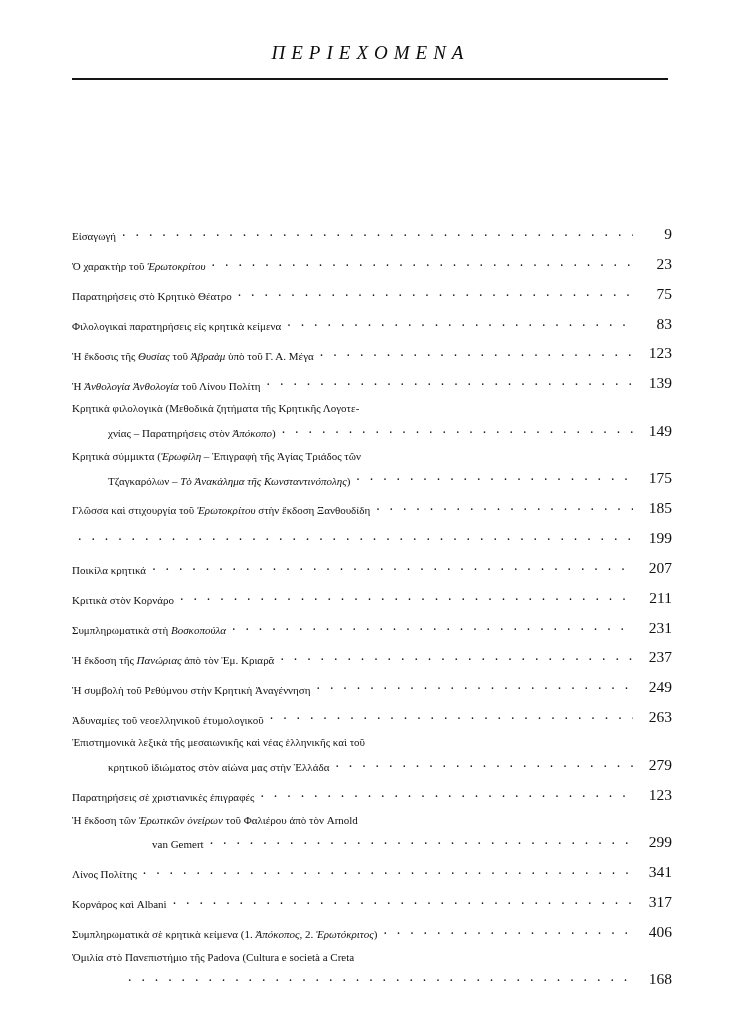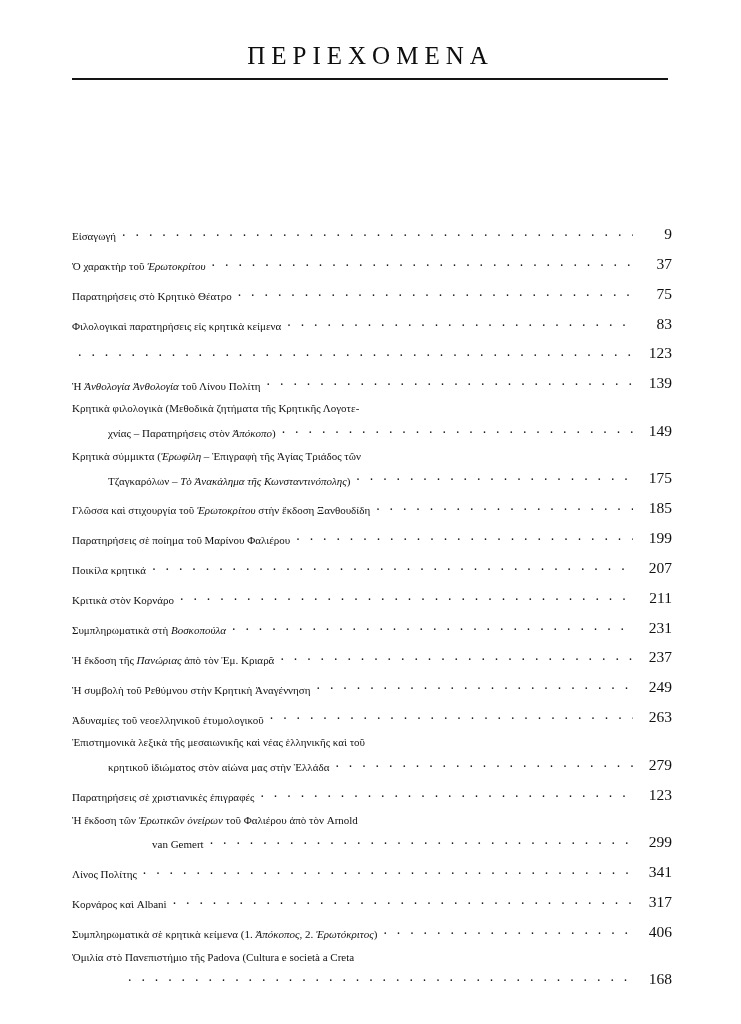--- a/index.html
+++ b/index.html
@@ -22,25 +22,26 @@
     box-sizing: border-box;
   }
   .page-header {
     position: absolute;
     top: 42px;
     left: 0;
     width: 741px;
     text-align: center;
   }
   .page-header .title {
-    font-size: 25px;
+    font-size: 19px;
     letter-spacing: 6px;
     font-family: "Liberation Serif", "DejaVu Serif", serif;
     color: #0d0d0d;
     display: inline-block;
+    font-style: italic;
   }
   .rule {
     position: absolute;
     top: 78px;
     left: 72px;
     width: 596px;
     height: 2px;
     background: #151515;
   }
   .toc {
@@ -111,39 +112,40 @@
         <div class="row">
           <span class="txt"><span>Εἰσαγωγή</span></span>
           <span class="leader">.&nbsp;.&nbsp;.&nbsp;.&nbsp;.&nbsp;.&nbsp;.&nbsp;.&nbsp;.&nbsp;.&nbsp;.&nbsp;.&nbsp;.&nbsp;.&nbsp;.&nbsp;.&nbsp;.&nbsp;.&nbsp;.&nbsp;.&nbsp;.&nbsp;.&nbsp;.&nbsp;.&nbsp;.&nbsp;.&nbsp;.&nbsp;.&nbsp;.&nbsp;.&nbsp;.&nbsp;.&nbsp;.&nbsp;.&nbsp;.&nbsp;.&nbsp;.&nbsp;.&nbsp;.&nbsp;.&nbsp;.&nbsp;.&nbsp;.&nbsp;.&nbsp;.&nbsp;.&nbsp;.&nbsp;.&nbsp;.&nbsp;.&nbsp;.&nbsp;.&nbsp;.&nbsp;.&nbsp;.&nbsp;.&nbsp;.&nbsp;.&nbsp;.&nbsp;.&nbsp;.&nbsp;.&nbsp;.&nbsp;.&nbsp;.&nbsp;.&nbsp;.&nbsp;.&nbsp;.&nbsp;</span>
           <span class="pageno">9</span>
         </div>
       </div>
       <div class="toc-entry">
         <div class="row">
           <span class="txt"><span>Ὁ χαρακτὴρ τοῦ </span><span class="it">Ἐρωτοκρίτου</span></span>
           <span class="leader">.&nbsp;.&nbsp;.&nbsp;.&nbsp;.&nbsp;.&nbsp;.&nbsp;.&nbsp;.&nbsp;.&nbsp;.&nbsp;.&nbsp;.&nbsp;.&nbsp;.&nbsp;.&nbsp;.&nbsp;.&nbsp;.&nbsp;.&nbsp;.&nbsp;.&nbsp;.&nbsp;.&nbsp;.&nbsp;.&nbsp;.&nbsp;.&nbsp;.&nbsp;.&nbsp;.&nbsp;.&nbsp;.&nbsp;.&nbsp;.&nbsp;.&nbsp;.&nbsp;.&nbsp;.&nbsp;.&nbsp;.&nbsp;.&nbsp;.&nbsp;.&nbsp;.&nbsp;.&nbsp;.&nbsp;.&nbsp;.&nbsp;.&nbsp;.&nbsp;.&nbsp;.&nbsp;.&nbsp;.&nbsp;.&nbsp;.&nbsp;.&nbsp;.&nbsp;.&nbsp;.&nbsp;.&nbsp;.&nbsp;.&nbsp;.&nbsp;.&nbsp;.&nbsp;.&nbsp;.&nbsp;</span>
-          <span class="pageno">37</span>
+          <span class="pageno">23</span>
         </div>
       </div>
       <div class="toc-entry">
         <div class="row">
           <span class="txt"><span>Παρατηρήσεις στὸ Κρητικὸ Θέατρο</span></span>
           <span class="leader">.&nbsp;.&nbsp;.&nbsp;.&nbsp;.&nbsp;.&nbsp;.&nbsp;.&nbsp;.&nbsp;.&nbsp;.&nbsp;.&nbsp;.&nbsp;.&nbsp;.&nbsp;.&nbsp;.&nbsp;.&nbsp;.&nbsp;.&nbsp;.&nbsp;.&nbsp;.&nbsp;.&nbsp;.&nbsp;.&nbsp;.&nbsp;.&nbsp;.&nbsp;.&nbsp;.&nbsp;.&nbsp;.&nbsp;.&nbsp;.&nbsp;.&nbsp;.&nbsp;.&nbsp;.&nbsp;.&nbsp;.&nbsp;.&nbsp;.&nbsp;.&nbsp;.&nbsp;.&nbsp;.&nbsp;.&nbsp;.&nbsp;.&nbsp;.&nbsp;.&nbsp;.&nbsp;.&nbsp;.&nbsp;.&nbsp;.&nbsp;.&nbsp;.&nbsp;.&nbsp;.&nbsp;.&nbsp;.&nbsp;.&nbsp;.&nbsp;.&nbsp;.&nbsp;.&nbsp;.&nbsp;</span>
           <span class="pageno">75</span>
         </div>
       </div>
       <div class="toc-entry">
         <div class="row">
           <span class="txt"><span>Φιλολογικαὶ παρατηρήσεις εἰς κρητικὰ κείμενα</span></span>
           <span class="leader">.&nbsp;.&nbsp;.&nbsp;.&nbsp;.&nbsp;.&nbsp;.&nbsp;.&nbsp;.&nbsp;.&nbsp;.&nbsp;.&nbsp;.&nbsp;.&nbsp;.&nbsp;.&nbsp;.&nbsp;.&nbsp;.&nbsp;.&nbsp;.&nbsp;.&nbsp;.&nbsp;.&nbsp;.&nbsp;.&nbsp;.&nbsp;.&nbsp;.&nbsp;.&nbsp;.&nbsp;.&nbsp;.&nbsp;.&nbsp;.&nbsp;.&nbsp;.&nbsp;.&nbsp;.&nbsp;.&nbsp;.&nbsp;.&nbsp;.&nbsp;.&nbsp;.&nbsp;.&nbsp;.&nbsp;.&nbsp;.&nbsp;.&nbsp;.&nbsp;.&nbsp;.&nbsp;.&nbsp;.&nbsp;.&nbsp;.&nbsp;.&nbsp;.&nbsp;.&nbsp;.&nbsp;.&nbsp;.&nbsp;.&nbsp;.&nbsp;.&nbsp;.&nbsp;.&nbsp;.&nbsp;</span>
           <span class="pageno">83</span>
         </div>
       </div>
       <div class="toc-entry">
         <div class="row">
+          <span class="txt"><span>Ἡ ἔκδοσις τῆς </span><span class="it">Θυσίας</span><span> τοῦ </span><span class="it">Ἀβραὰμ</span><span> ὑπὸ τοῦ Γ. Α. Μέγα</span></span>
           <span class="leader">.&nbsp;.&nbsp;.&nbsp;.&nbsp;.&nbsp;.&nbsp;.&nbsp;.&nbsp;.&nbsp;.&nbsp;.&nbsp;.&nbsp;.&nbsp;.&nbsp;.&nbsp;.&nbsp;.&nbsp;.&nbsp;.&nbsp;.&nbsp;.&nbsp;.&nbsp;.&nbsp;.&nbsp;.&nbsp;.&nbsp;.&nbsp;.&nbsp;.&nbsp;.&nbsp;.&nbsp;.&nbsp;.&nbsp;.&nbsp;.&nbsp;.&nbsp;.&nbsp;.&nbsp;.&nbsp;.&nbsp;.&nbsp;.&nbsp;.&nbsp;.&nbsp;.&nbsp;.&nbsp;.&nbsp;.&nbsp;.&nbsp;.&nbsp;.&nbsp;.&nbsp;.&nbsp;.&nbsp;.&nbsp;.&nbsp;.&nbsp;.&nbsp;.&nbsp;.&nbsp;.&nbsp;.&nbsp;.&nbsp;.&nbsp;.&nbsp;.&nbsp;.&nbsp;.&nbsp;.&nbsp;</span>
           <span class="pageno">123</span>
         </div>
       </div>
       <div class="toc-entry">
         <div class="row">
           <span class="txt"><span>Ἡ </span><span class="it">Ἀνθολογία</span><span> </span><span class="it">Ἀνθολογία</span><span> τοῦ Λίνου Πολίτη</span></span>
           <span class="leader">.&nbsp;.&nbsp;.&nbsp;.&nbsp;.&nbsp;.&nbsp;.&nbsp;.&nbsp;.&nbsp;.&nbsp;.&nbsp;.&nbsp;.&nbsp;.&nbsp;.&nbsp;.&nbsp;.&nbsp;.&nbsp;.&nbsp;.&nbsp;.&nbsp;.&nbsp;.&nbsp;.&nbsp;.&nbsp;.&nbsp;.&nbsp;.&nbsp;.&nbsp;.&nbsp;.&nbsp;.&nbsp;.&nbsp;.&nbsp;.&nbsp;.&nbsp;.&nbsp;.&nbsp;.&nbsp;.&nbsp;.&nbsp;.&nbsp;.&nbsp;.&nbsp;.&nbsp;.&nbsp;.&nbsp;.&nbsp;.&nbsp;.&nbsp;.&nbsp;.&nbsp;.&nbsp;.&nbsp;.&nbsp;.&nbsp;.&nbsp;.&nbsp;.&nbsp;.&nbsp;.&nbsp;.&nbsp;.&nbsp;.&nbsp;.&nbsp;.&nbsp;.&nbsp;.&nbsp;.&nbsp;</span>
           <span class="pageno">139</span>
         </div>
@@ -176,21 +178,20 @@
       </div>
       <div class="toc-entry">
         <div class="row">
           <span class="txt"><span>Γλῶσσα καὶ στιχουργία τοῦ </span><span class="it">Ἐρωτοκρίτου</span><span> στὴν ἔκδοση Ξανθουδίδη</span></span>
           <span class="leader">.&nbsp;.&nbsp;.&nbsp;.&nbsp;.&nbsp;.&nbsp;.&nbsp;.&nbsp;.&nbsp;.&nbsp;.&nbsp;.&nbsp;.&nbsp;.&nbsp;.&nbsp;.&nbsp;.&nbsp;.&nbsp;.&nbsp;.&nbsp;.&nbsp;.&nbsp;.&nbsp;.&nbsp;.&nbsp;.&nbsp;.&nbsp;.&nbsp;.&nbsp;.&nbsp;.&nbsp;.&nbsp;.&nbsp;.&nbsp;.&nbsp;.&nbsp;.&nbsp;.&nbsp;.&nbsp;.&nbsp;.&nbsp;.&nbsp;.&nbsp;.&nbsp;.&nbsp;.&nbsp;.&nbsp;.&nbsp;.&nbsp;.&nbsp;.&nbsp;.&nbsp;.&nbsp;.&nbsp;.&nbsp;.&nbsp;.&nbsp;.&nbsp;.&nbsp;.&nbsp;.&nbsp;.&nbsp;.&nbsp;.&nbsp;.&nbsp;.&nbsp;.&nbsp;.&nbsp;.&nbsp;</span>
           <span class="pageno">185</span>
         </div>
       </div>
       <div class="toc-entry">
         <div class="row">
-          <span class="txt"><span>Παρατηρήσεις σὲ ποίημα τοῦ Μαρίνου Φαλιέρου</span></span>
           <span class="leader">.&nbsp;.&nbsp;.&nbsp;.&nbsp;.&nbsp;.&nbsp;.&nbsp;.&nbsp;.&nbsp;.&nbsp;.&nbsp;.&nbsp;.&nbsp;.&nbsp;.&nbsp;.&nbsp;.&nbsp;.&nbsp;.&nbsp;.&nbsp;.&nbsp;.&nbsp;.&nbsp;.&nbsp;.&nbsp;.&nbsp;.&nbsp;.&nbsp;.&nbsp;.&nbsp;.&nbsp;.&nbsp;.&nbsp;.&nbsp;.&nbsp;.&nbsp;.&nbsp;.&nbsp;.&nbsp;.&nbsp;.&nbsp;.&nbsp;.&nbsp;.&nbsp;.&nbsp;.&nbsp;.&nbsp;.&nbsp;.&nbsp;.&nbsp;.&nbsp;.&nbsp;.&nbsp;.&nbsp;.&nbsp;.&nbsp;.&nbsp;.&nbsp;.&nbsp;.&nbsp;.&nbsp;.&nbsp;.&nbsp;.&nbsp;.&nbsp;.&nbsp;.&nbsp;.&nbsp;.&nbsp;</span>
           <span class="pageno">199</span>
         </div>
       </div>
       <div class="toc-entry">
         <div class="row">
           <span class="txt"><span>Ποικίλα κρητικά</span></span>
           <span class="leader">.&nbsp;.&nbsp;.&nbsp;.&nbsp;.&nbsp;.&nbsp;.&nbsp;.&nbsp;.&nbsp;.&nbsp;.&nbsp;.&nbsp;.&nbsp;.&nbsp;.&nbsp;.&nbsp;.&nbsp;.&nbsp;.&nbsp;.&nbsp;.&nbsp;.&nbsp;.&nbsp;.&nbsp;.&nbsp;.&nbsp;.&nbsp;.&nbsp;.&nbsp;.&nbsp;.&nbsp;.&nbsp;.&nbsp;.&nbsp;.&nbsp;.&nbsp;.&nbsp;.&nbsp;.&nbsp;.&nbsp;.&nbsp;.&nbsp;.&nbsp;.&nbsp;.&nbsp;.&nbsp;.&nbsp;.&nbsp;.&nbsp;.&nbsp;.&nbsp;.&nbsp;.&nbsp;.&nbsp;.&nbsp;.&nbsp;.&nbsp;.&nbsp;.&nbsp;.&nbsp;.&nbsp;.&nbsp;.&nbsp;.&nbsp;.&nbsp;.&nbsp;.&nbsp;.&nbsp;.&nbsp;</span>
           <span class="pageno">207</span>
         </div>

